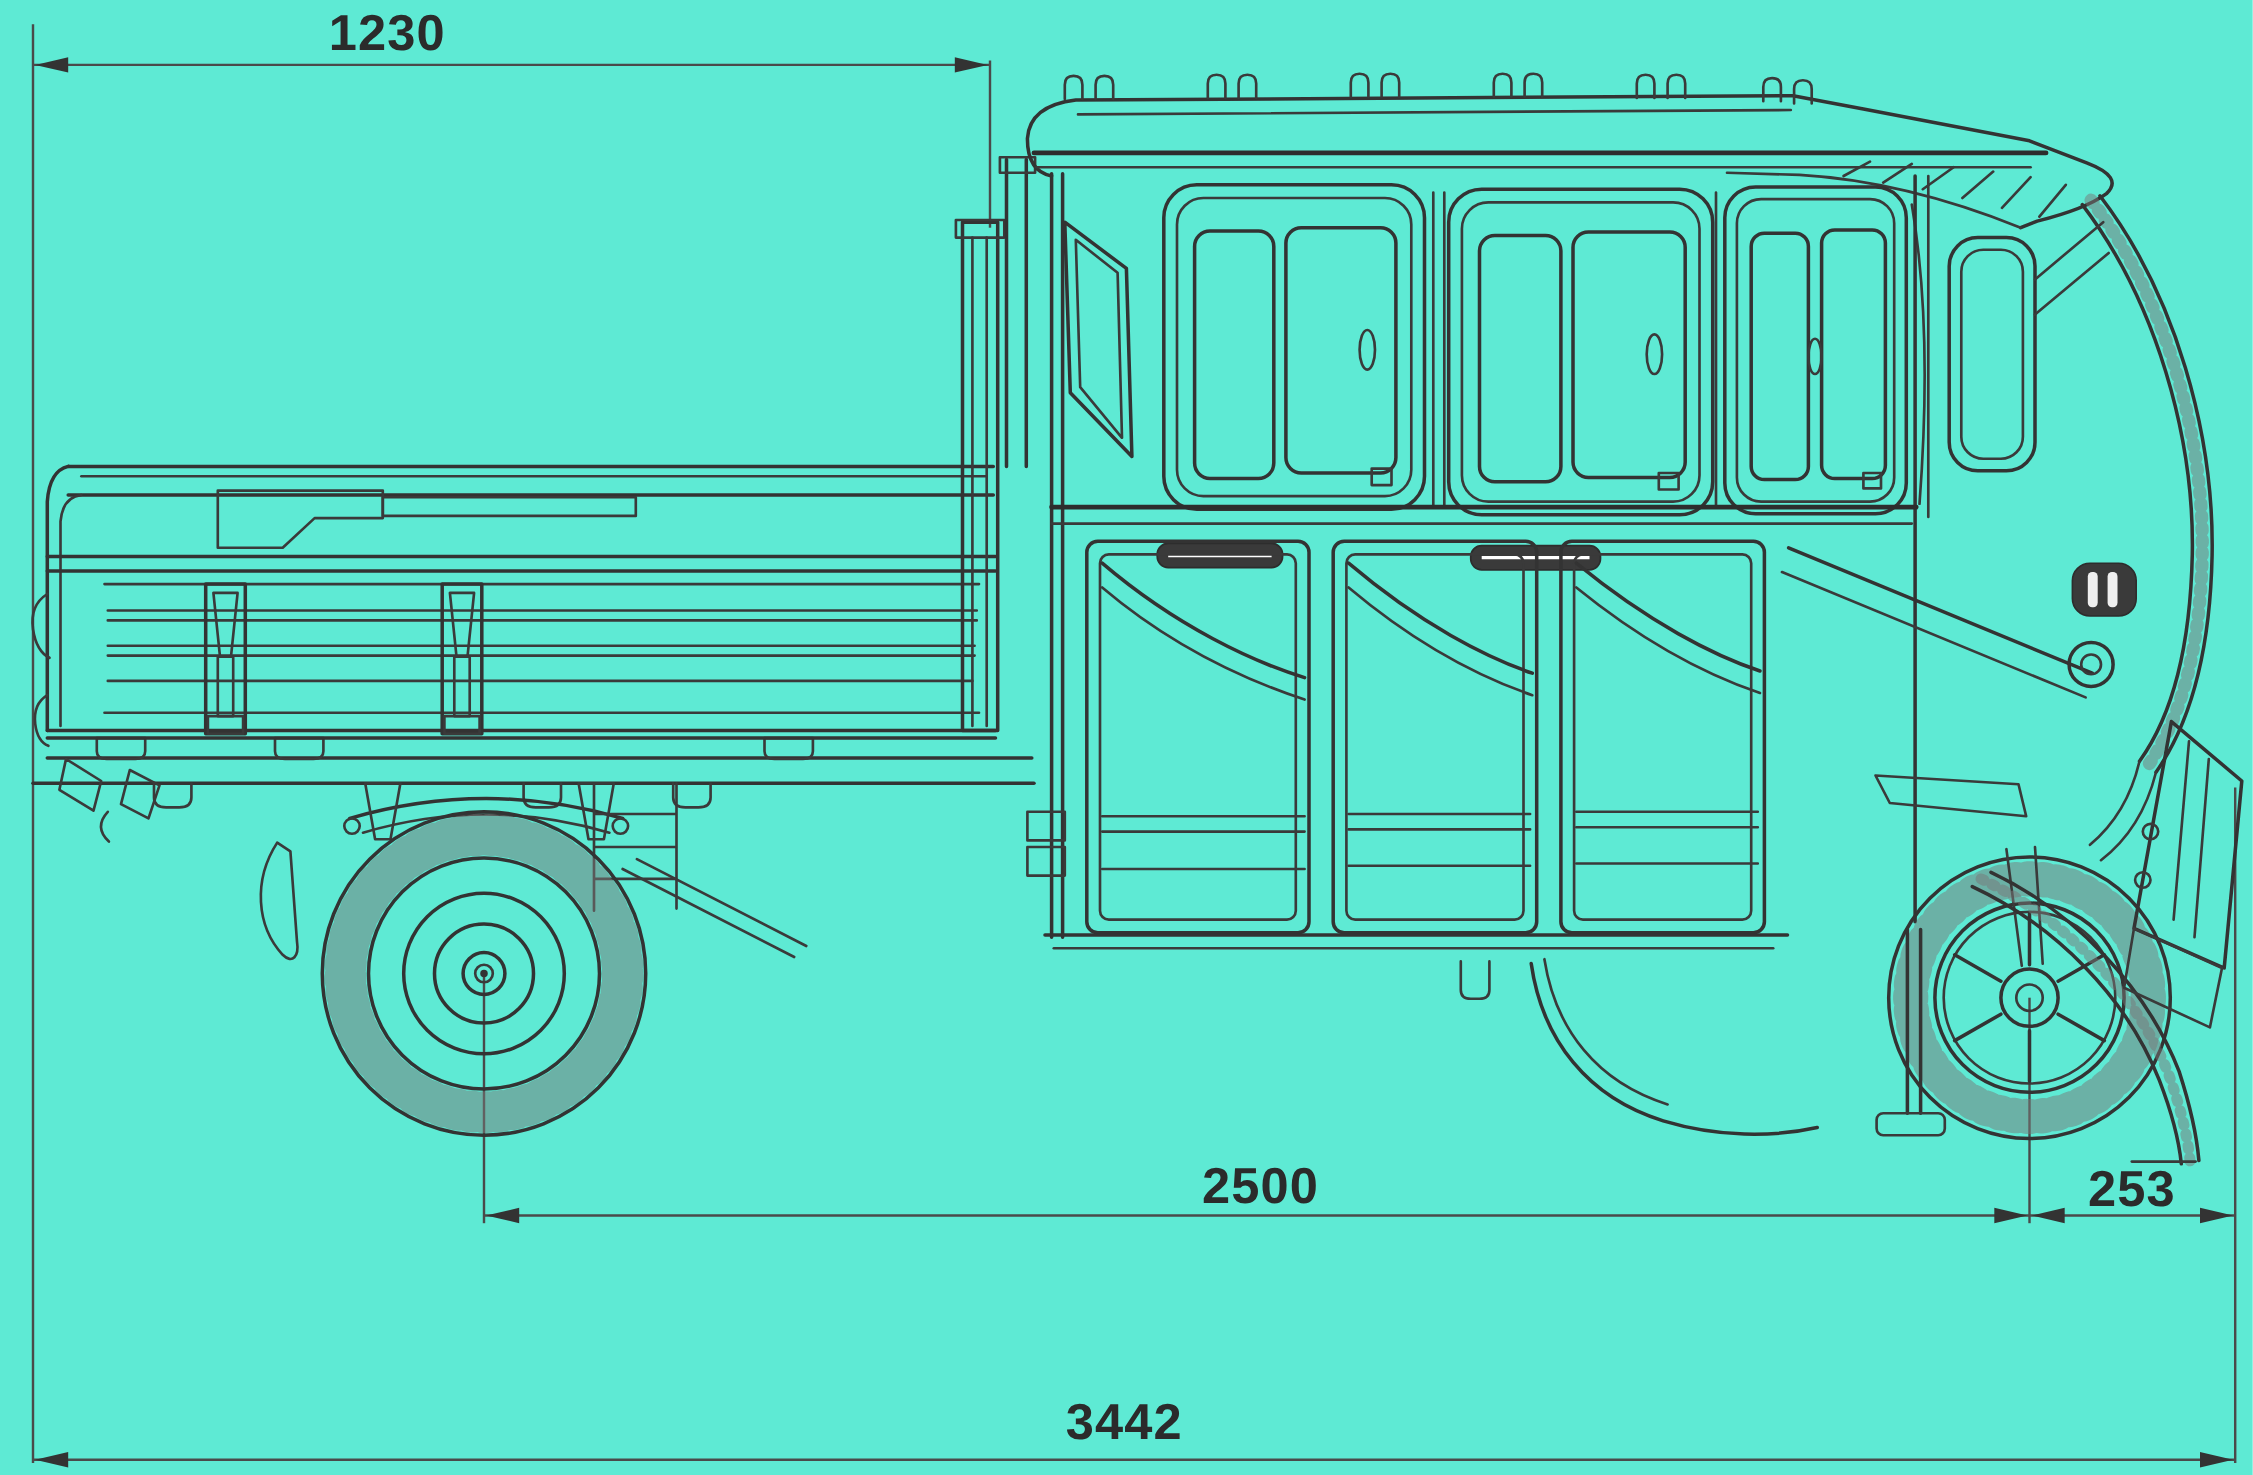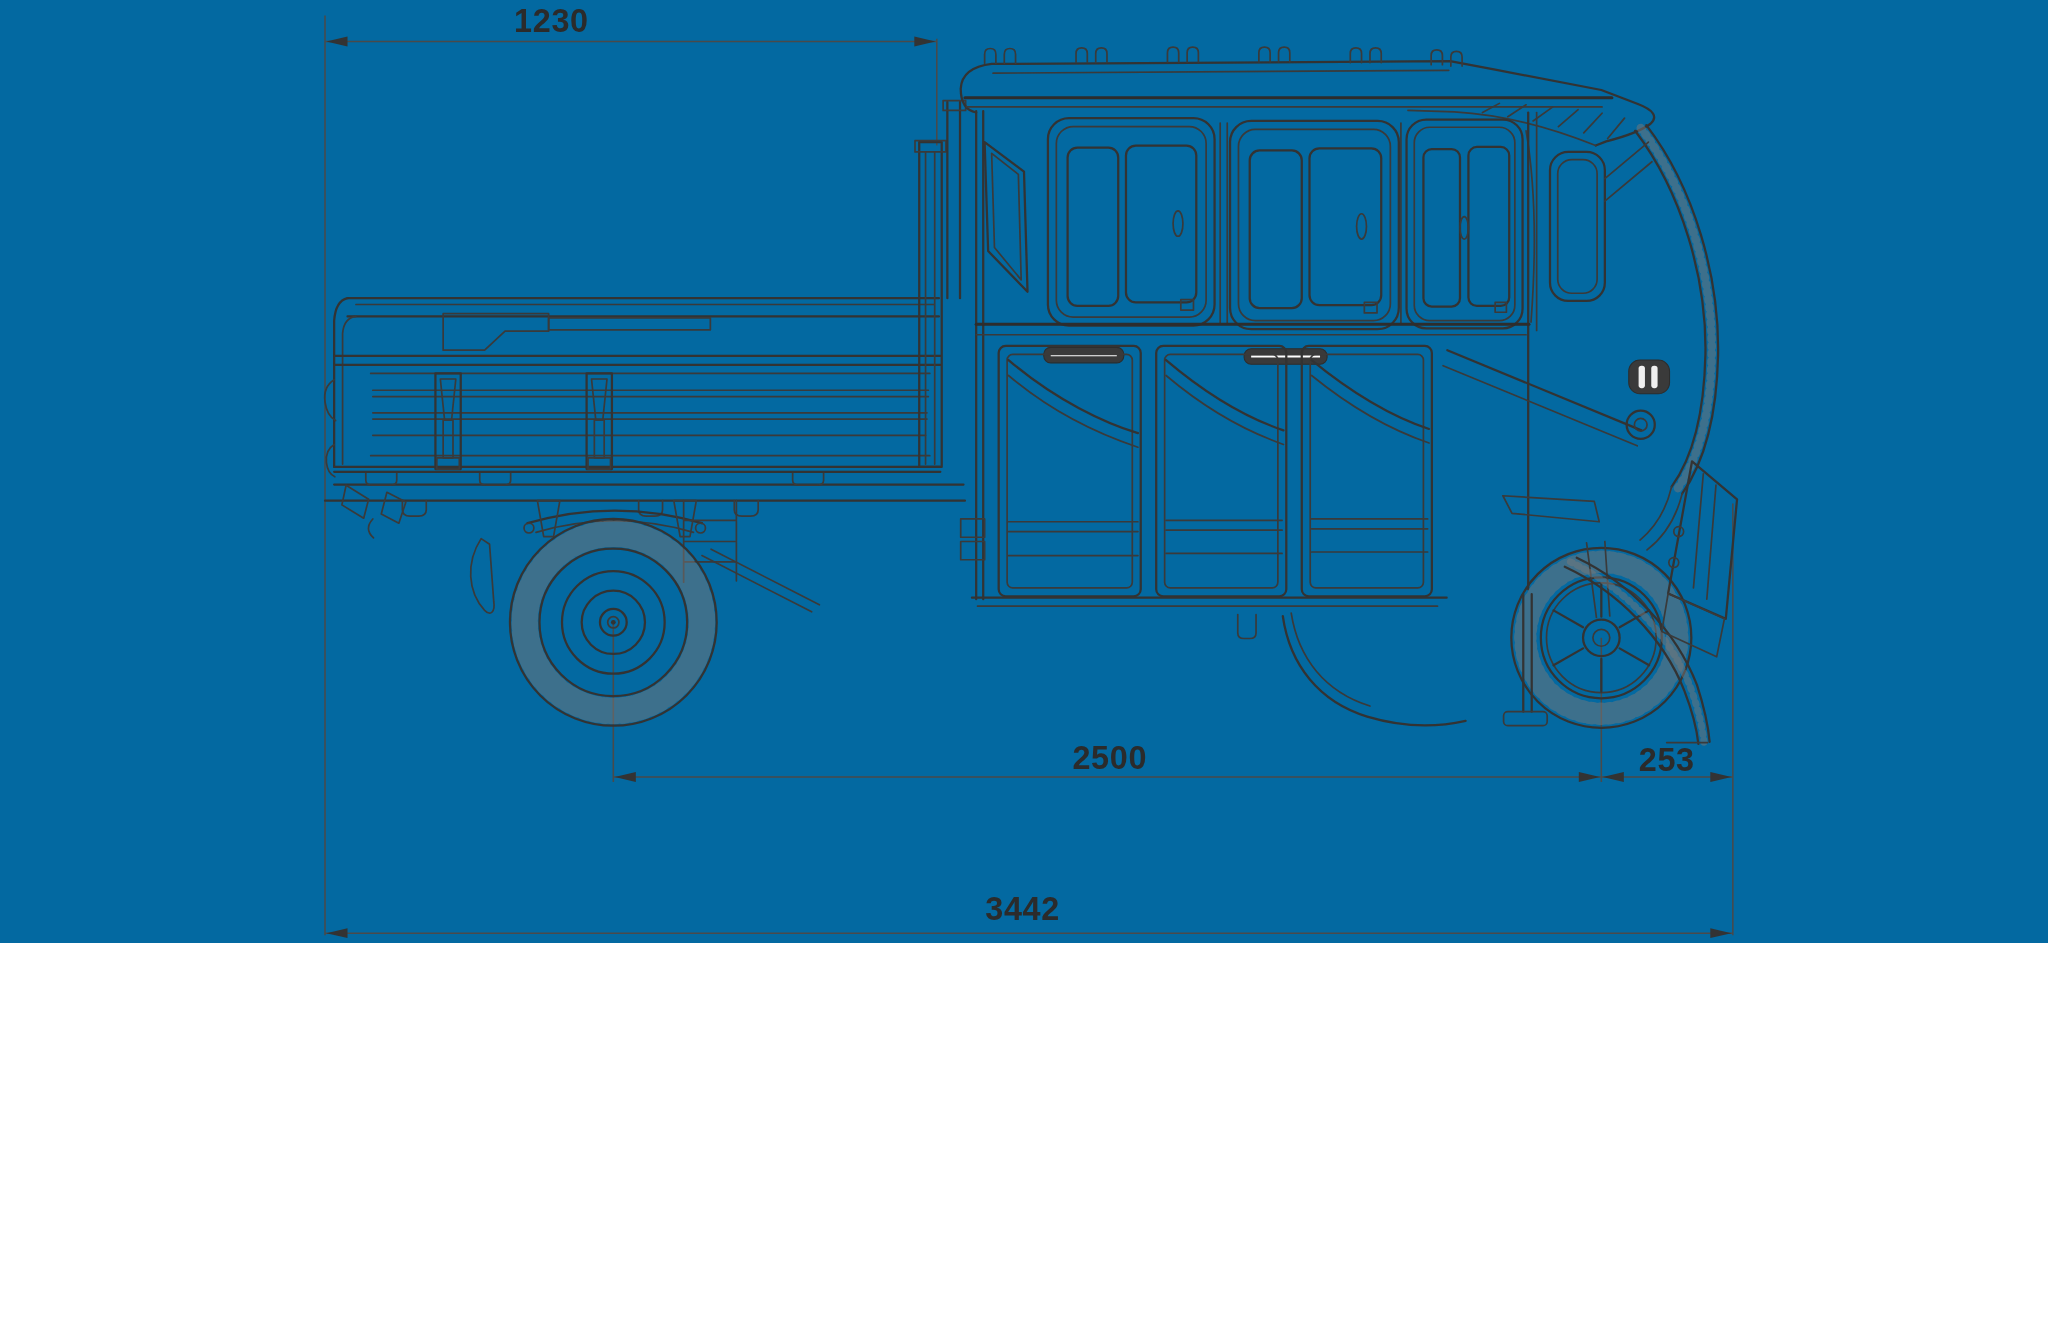--- a/index.html
+++ b/index.html
@@ -1,17 +1,17 @@
 <!DOCTYPE html>
 <html><head>
 <meta charset="utf-8">
 <style>
   html,body{margin:0;padding:0;background:#ffffff;}
   body{font-family:"Liberation Sans", sans-serif;}
-  .stage{position:relative;width:2048px;height:943px;background:#0369a1;overflow:hidden;}
+  .stage{position:relative;width:2048px;height:1341px;background:#5eead4;overflow:hidden;}
   svg{display:block;width:100%;height:100%;}
   .ln{stroke:#333333;fill:none;stroke-width:3.2;stroke-linecap:round;stroke-linejoin:round;}
   .ln2{stroke:#3a3a3a;fill:none;stroke-width:2.4;stroke-linecap:round;stroke-linejoin:round;}
   .heavy{stroke:#2d2d2d;fill:none;stroke-width:4.4;stroke-linecap:round;}
   .dim{stroke:#4a4a4a;fill:none;stroke-width:2.2;}
   .arrow{fill:#333333;stroke:none;}
   .dimtext{fill:#2b2b2b;font-weight:600;font-size:46px;letter-spacing:1px;}
   .stipple{stroke:#777777;opacity:.5;fill:none;stroke-linecap:round;}
   .darkfill{fill:#3a3a3a;stroke:#2d2d2d;stroke-width:1.5;}
 </style>

